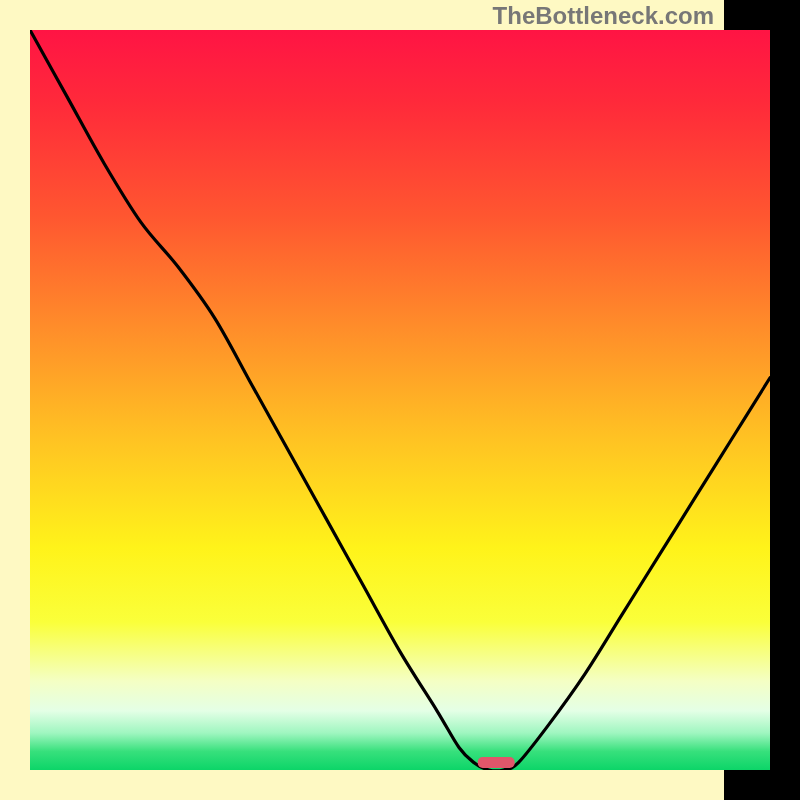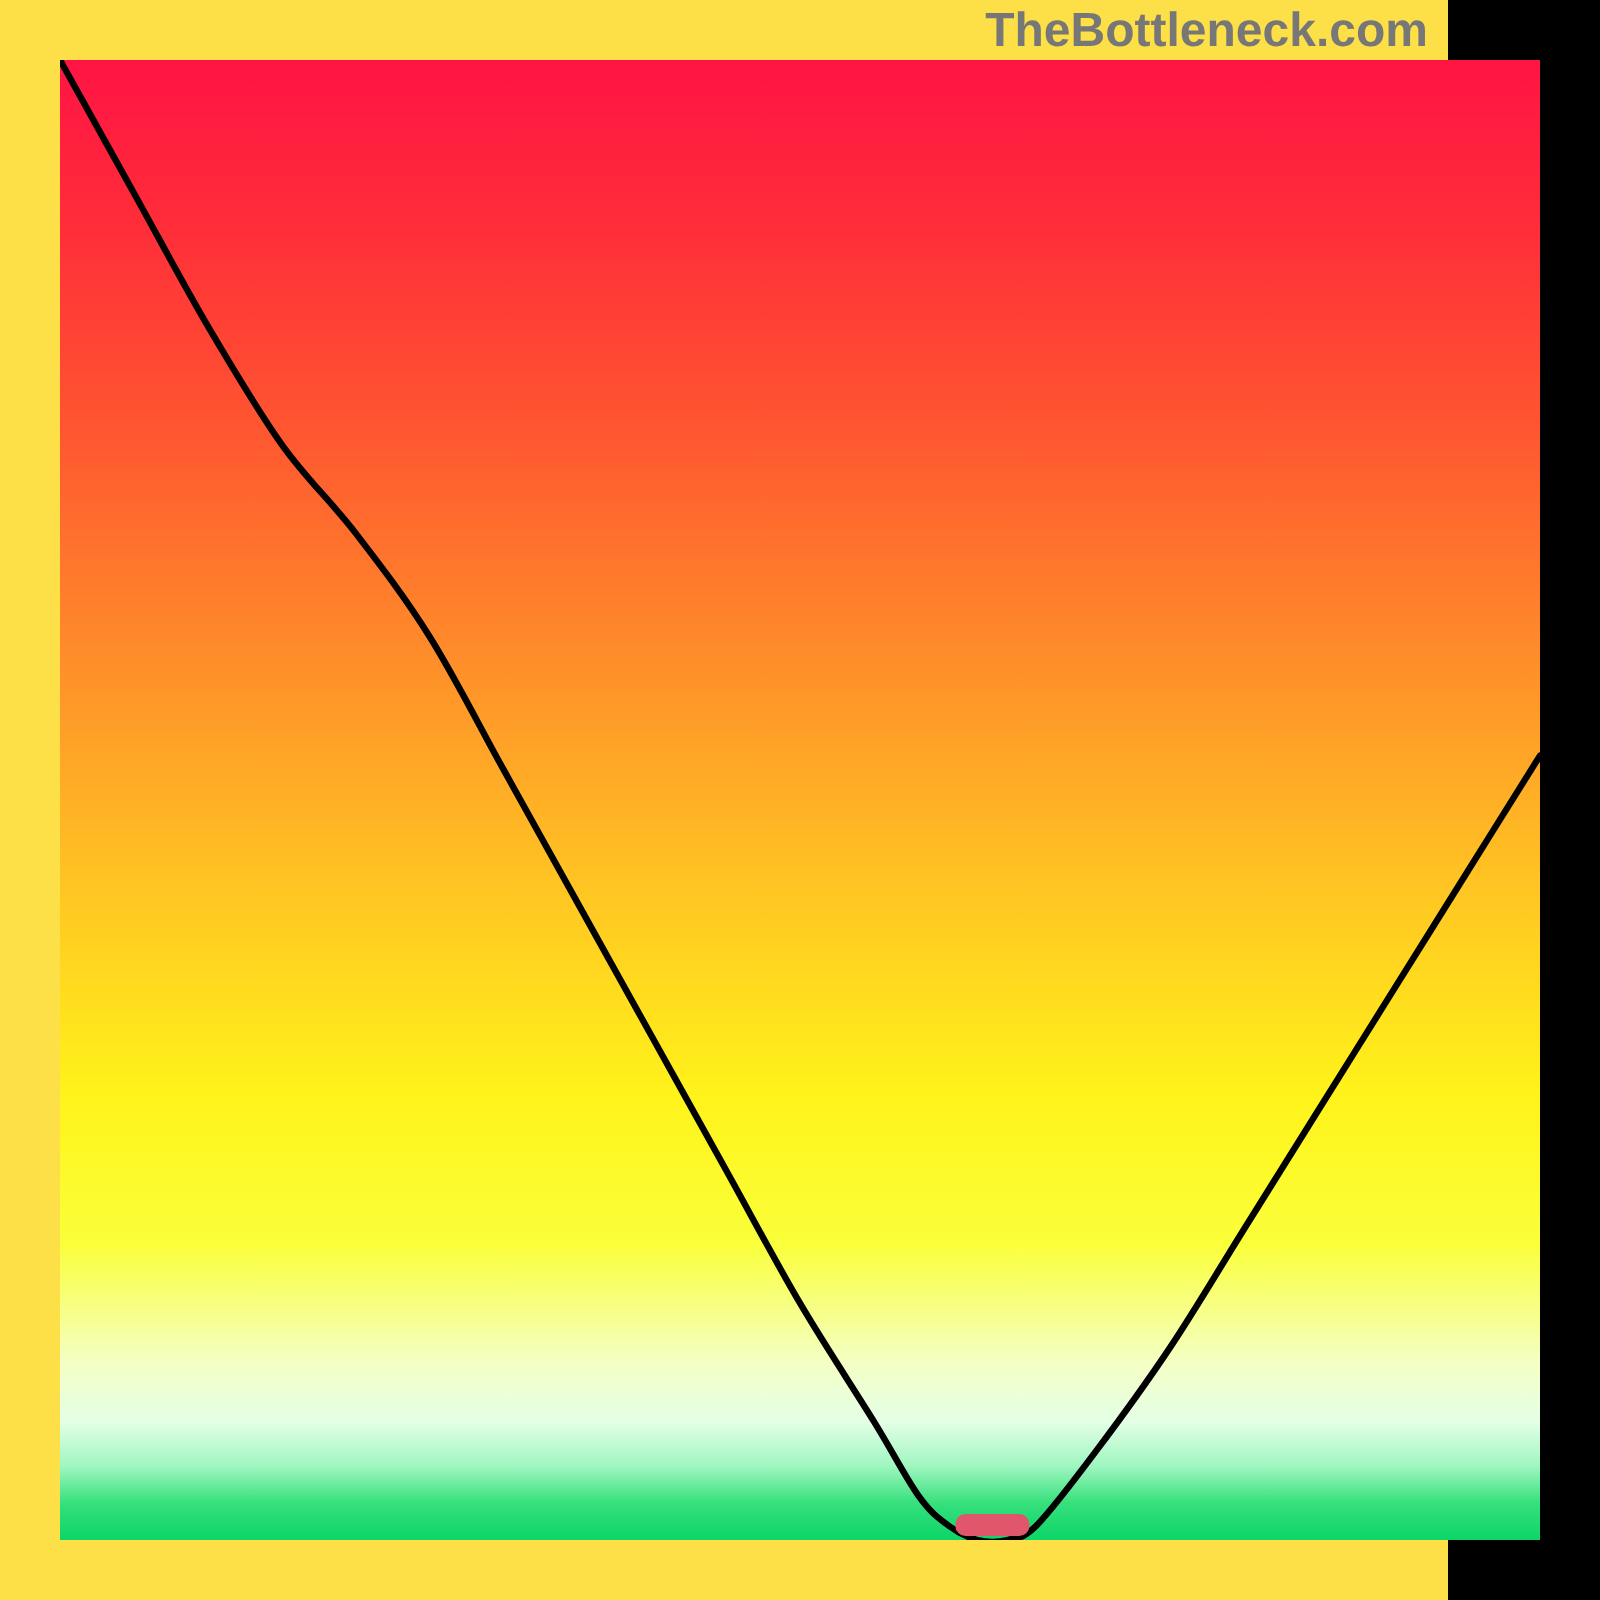--- a/index.html
+++ b/index.html
@@ -8,21 +8,21 @@
     width: 800px;
     height: 800px;
     background: #000;
     overflow: hidden;
     font-family: Arial, Helvetica, sans-serif;
   }
   .frame {
     position: relative;
     width: 724px;
     height: 800px;
-    background: #fde047;
+    background: #fef9c3;
     text-decoration: underline;
   }
   .watermark {
     position: absolute;
     top: 2px;
     right: 10px;
     color: #777;
     font-size: 24px;
     font-weight: 600;
     z-index: 10;

